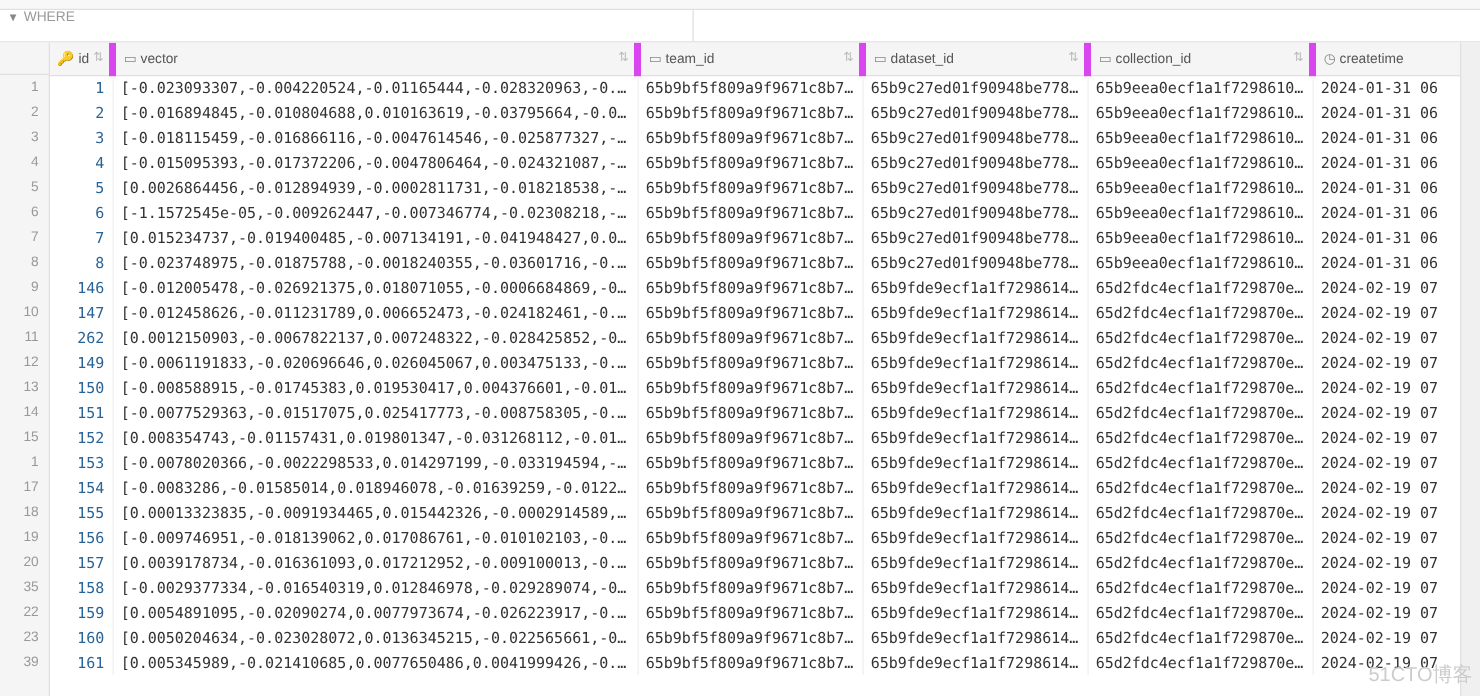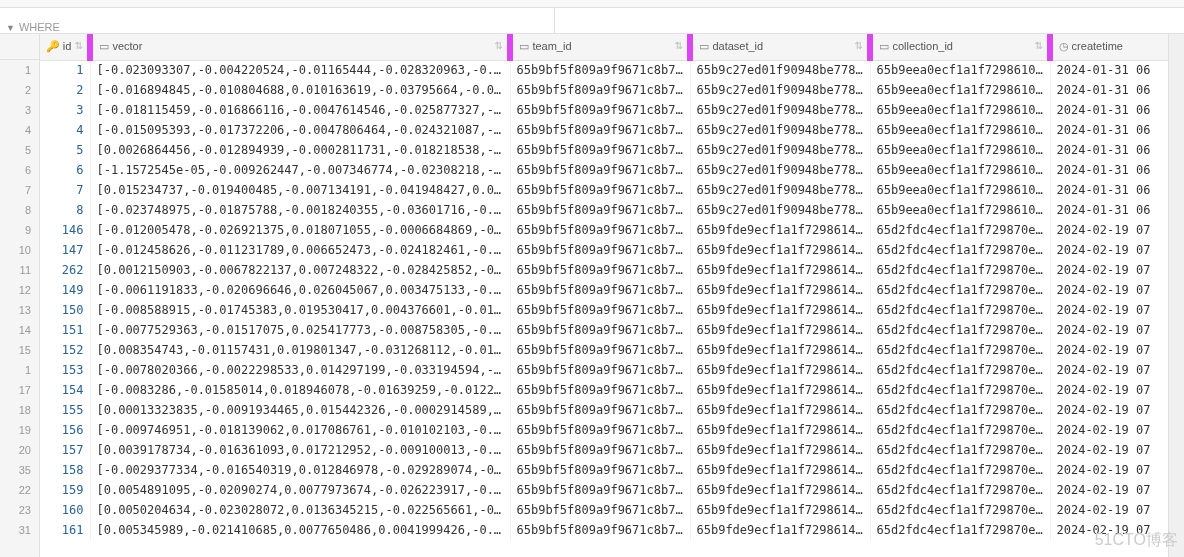--- a/index.html
+++ b/index.html
@@ -18,21 +18,21 @@
     border-bottom: 1px solid #e0e0e0;
     background: #f8f8f8;
   }
   .filter-row {
     display: flex;
     height: 26px;
     border-bottom: 1px solid #e0e0e0;
   }
   .filter-cell {
     display: flex;
-    align-items: flex-end;
+    align-items: flex-start;
     padding: 0 6px;
     color: #999;
     font-size: 11px;
     gap: 4px;
   }
   .filter-where { flex: 0 0 555px; border-right: 1px solid #e0e0e0; }
   .filter-order { flex: 1; }
   .filter-input {
     flex: 1;
     border: none;
@@ -144,21 +144,21 @@
         <div class="gutter-cell">14</div>
         <div class="gutter-cell">15</div>
         <div class="gutter-cell">1</div>
         <div class="gutter-cell">17</div>
         <div class="gutter-cell">18</div>
         <div class="gutter-cell">19</div>
         <div class="gutter-cell">20</div>
         <div class="gutter-cell">35</div>
         <div class="gutter-cell">22</div>
         <div class="gutter-cell">23</div>
-        <div class="gutter-cell">31</div>
+        <div class="gutter-cell">39</div>
       </div>
   </div>
   <div class="table-scroll">
     <table>
       <colgroup>
         <col class="col-id">
           <col class="col-vector">
           <col class="col-team">
         <col class="col-dataset">
           <col class="col-collection">

